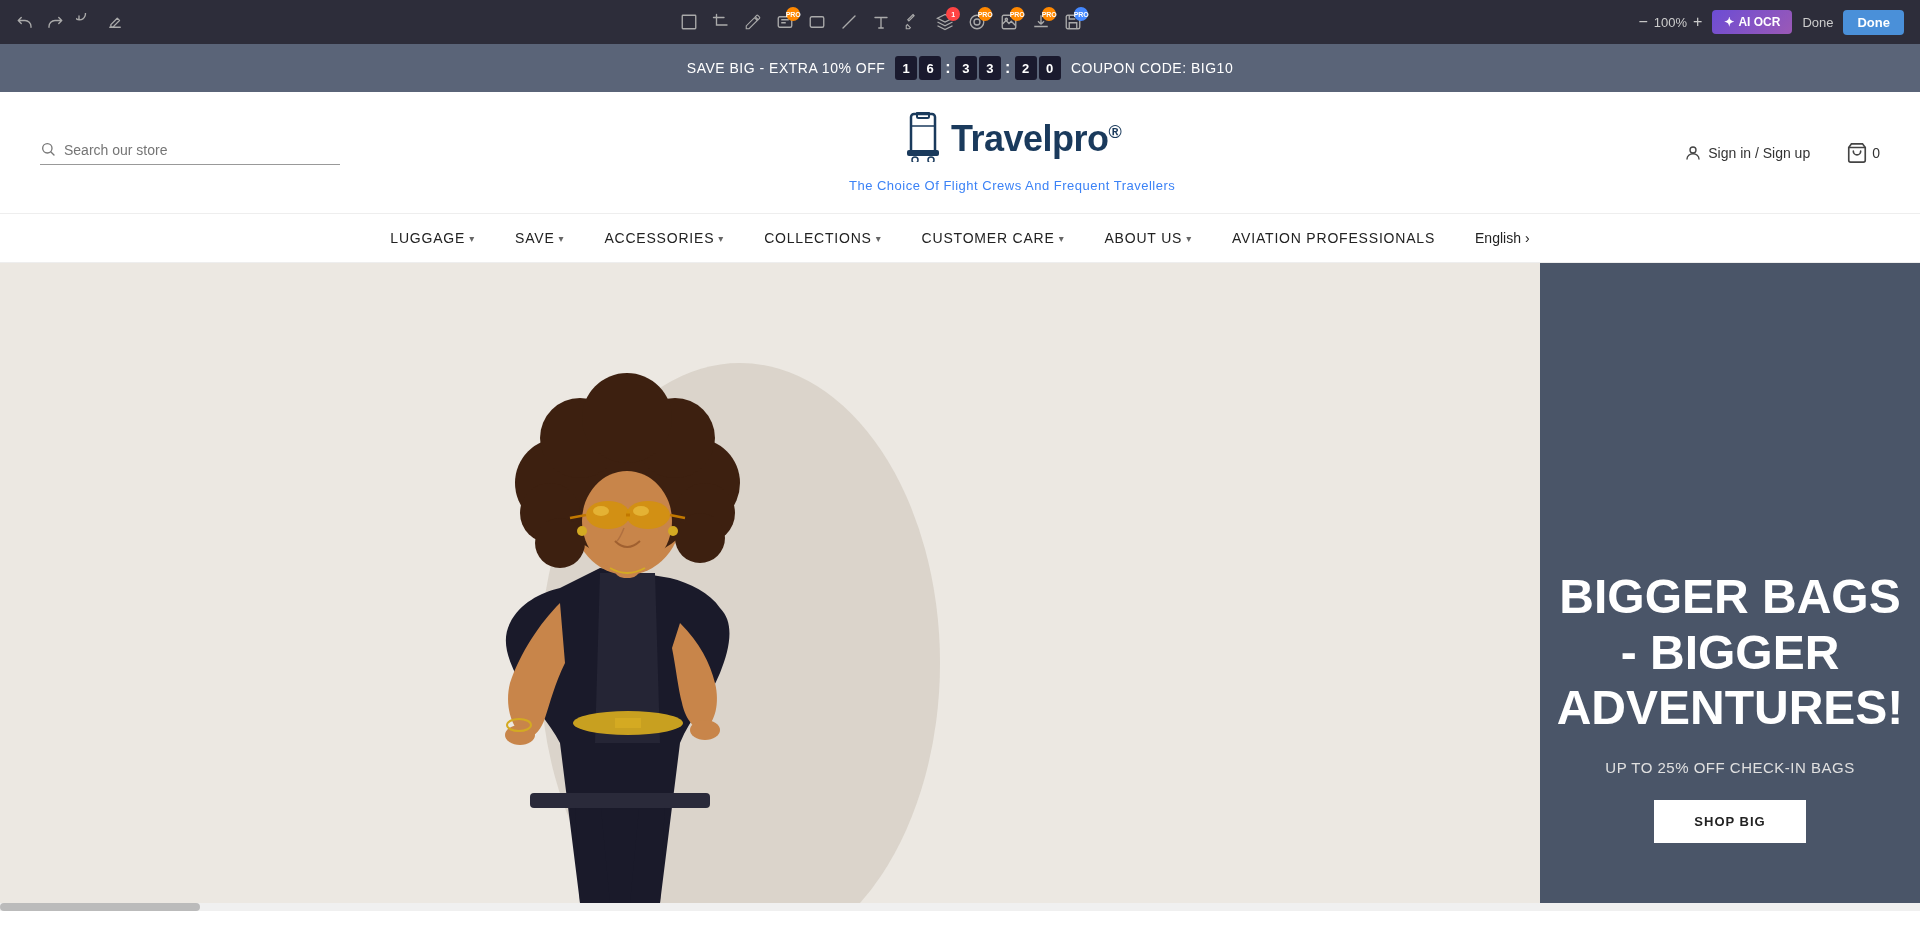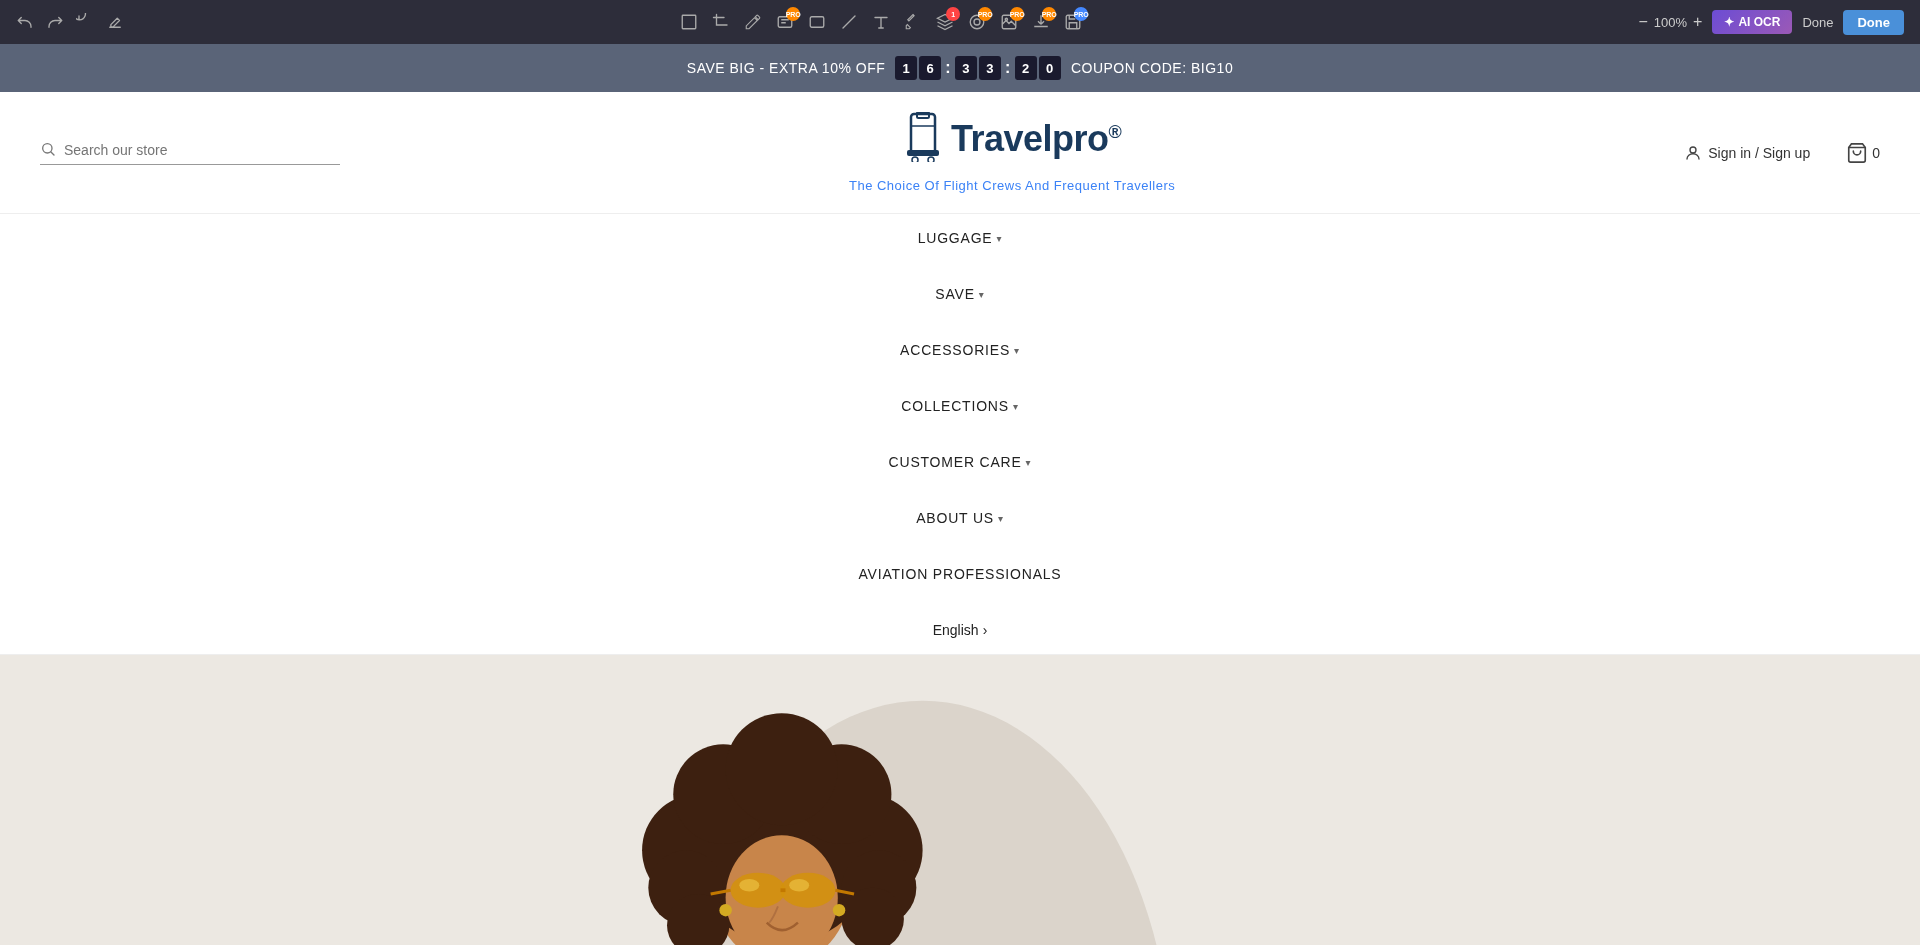--- a/index.html
+++ b/index.html
@@ -237,21 +237,20 @@
 
     
     .site-nav {
       background: #fff;
       display: flex;
       align-items: center;
       justify-content: center;
       padding: 16px 40px;
       gap: 40px;
       border-bottom: 1px solid #eee;
-      flex-direction: column;
     }
     .nav-item {
       font-size: 14px;
       color: #222;
       text-decoration: none;
       letter-spacing: 0.8px;
       font-weight: 500;
       display: flex;
       align-items: center;
       gap: 4px;
@@ -627,19 +626,24 @@
 
         <path d="M580 640 L575 540 L600 535 L610 640 Z" fill="#1a1a2a"></path>
         <path d="M660 640 L665 540 L640 535 L630 640 Z" fill="#1a1a2a"></path>
 
         <rect x="530" y="530" width="180" height="15" rx="4" fill="#2a2a3a"></rect>
 
         <ellipse cx="519" cy="462" rx="12" ry="6" fill="none" stroke="#d4aa22" stroke-width="2"></ellipse>
       </svg>
     </div>
 
+    <div class="hero-sidebar">
+      <h2 class="hero-headline">BIGGER BAGS - BIGGER ADVENTURES!</h2>
+      <p class="hero-subtext">UP TO 25% OFF CHECK-IN BAGS</p>
+      <button class="shop-big-btn">SHOP BIG</button>
+    </div>
   </div>
 
   <div class="scrollbar-area">
     <div class="scrollbar-thumb"></div>
   </div>
 
 </div>
 
 </body></html>

